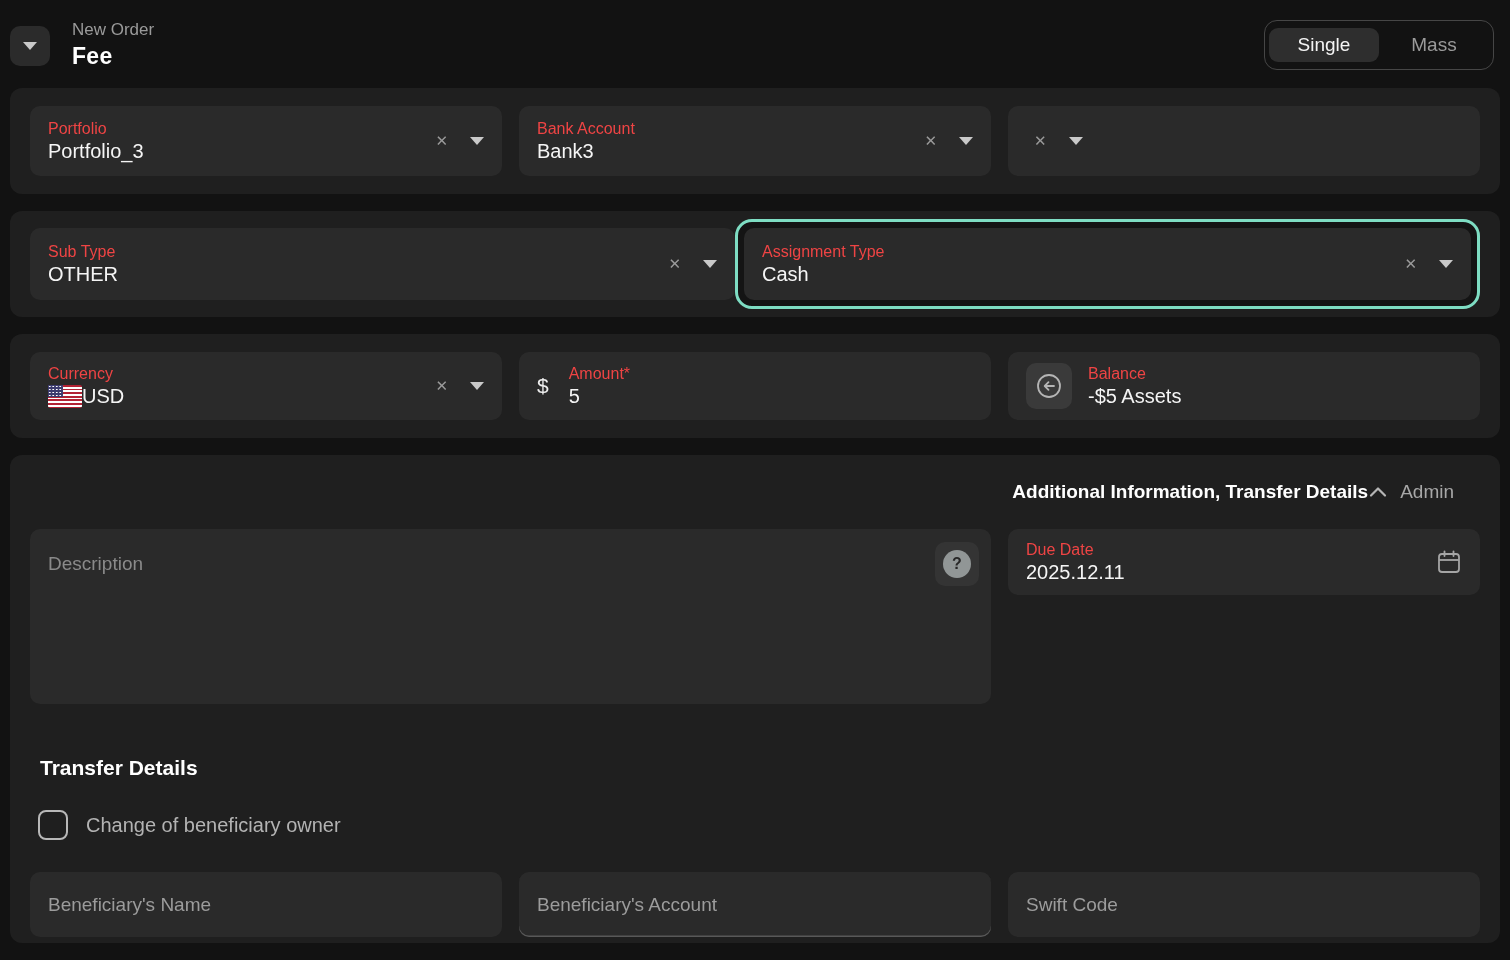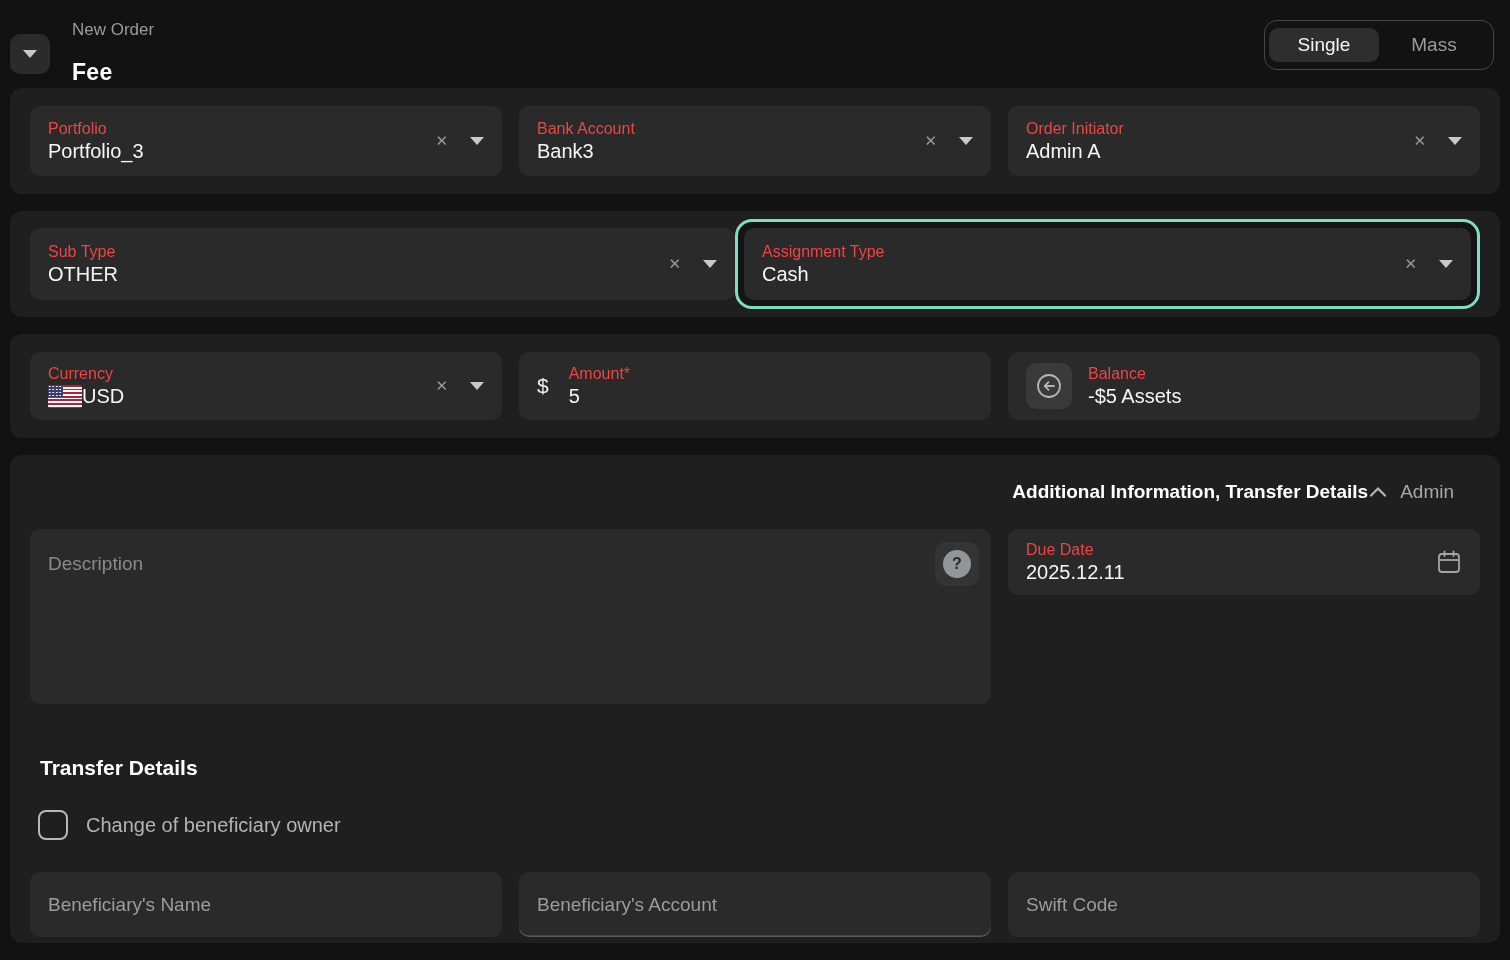--- a/index.html
+++ b/index.html
@@ -5,21 +5,21 @@
   * { box-sizing: border-box; margin: 0; padding: 0; }
   html,body { width:1510px; height:960px; background:#121212; overflow:hidden;
     font-family:"Liberation Sans", sans-serif; }
 
   
   .header { display:flex; align-items:flex-start; justify-content:space-between;
     padding:20px 16px 0 10px; height:88px; }
   .header-left { display:flex; align-items:center; gap:22px; }
   .order-type-btn { width:40px; height:40px; background:#2b2b2b; border-radius:10px;
     display:flex; align-items:center; justify-content:center; cursor:pointer; margin-top:2px; }
-  .title-block { display:flex; flex-direction:column; gap:19px; }
+  .title-block { display:flex; flex-direction:column; gap:3px; }
   .subtitle { color:#9a9a9a; font-size:17px; }
   .title { color:#ffffff; font-size:23px; font-weight:bold; letter-spacing:.3px; }
   .mode-toggle { display:flex; align-items:center; border:1.5px solid #464646;
     border-radius:13px; padding:4px; height:50px; }
   .mode-seg { min-width:110px; height:34px; display:flex; align-items:center; justify-content:center;
     font-size:19px; border-radius:9px; cursor:pointer; padding:0 14px; }
   .mode-seg.active { background:#2e2e2e; color:#f5f5f5; }
   .mode-seg.inactive { color:#9a9a9a; }
 
   
@@ -125,24 +125,20 @@
       <span class="field-label">Bank Account</span>
       <span class="field-value">Bank3</span>
     </div>
     <div class="field-controls">
       <span class="clear-x">✕</span>
       <div class="tri-down"></div>
     </div>
   </div>
 
   <div class="field">
-    <div class="field-main">
-      <span class="field-label">Order Initiator</span>
-      <span class="field-value">Admin A</span>
-    </div>
     <div class="field-controls">
       <span class="clear-x">✕</span>
       <div class="tri-down"></div>
     </div>
   </div>
 </div>
 
 <div class="panel row2">
 
   <div class="field" style="min-height:72px;">

